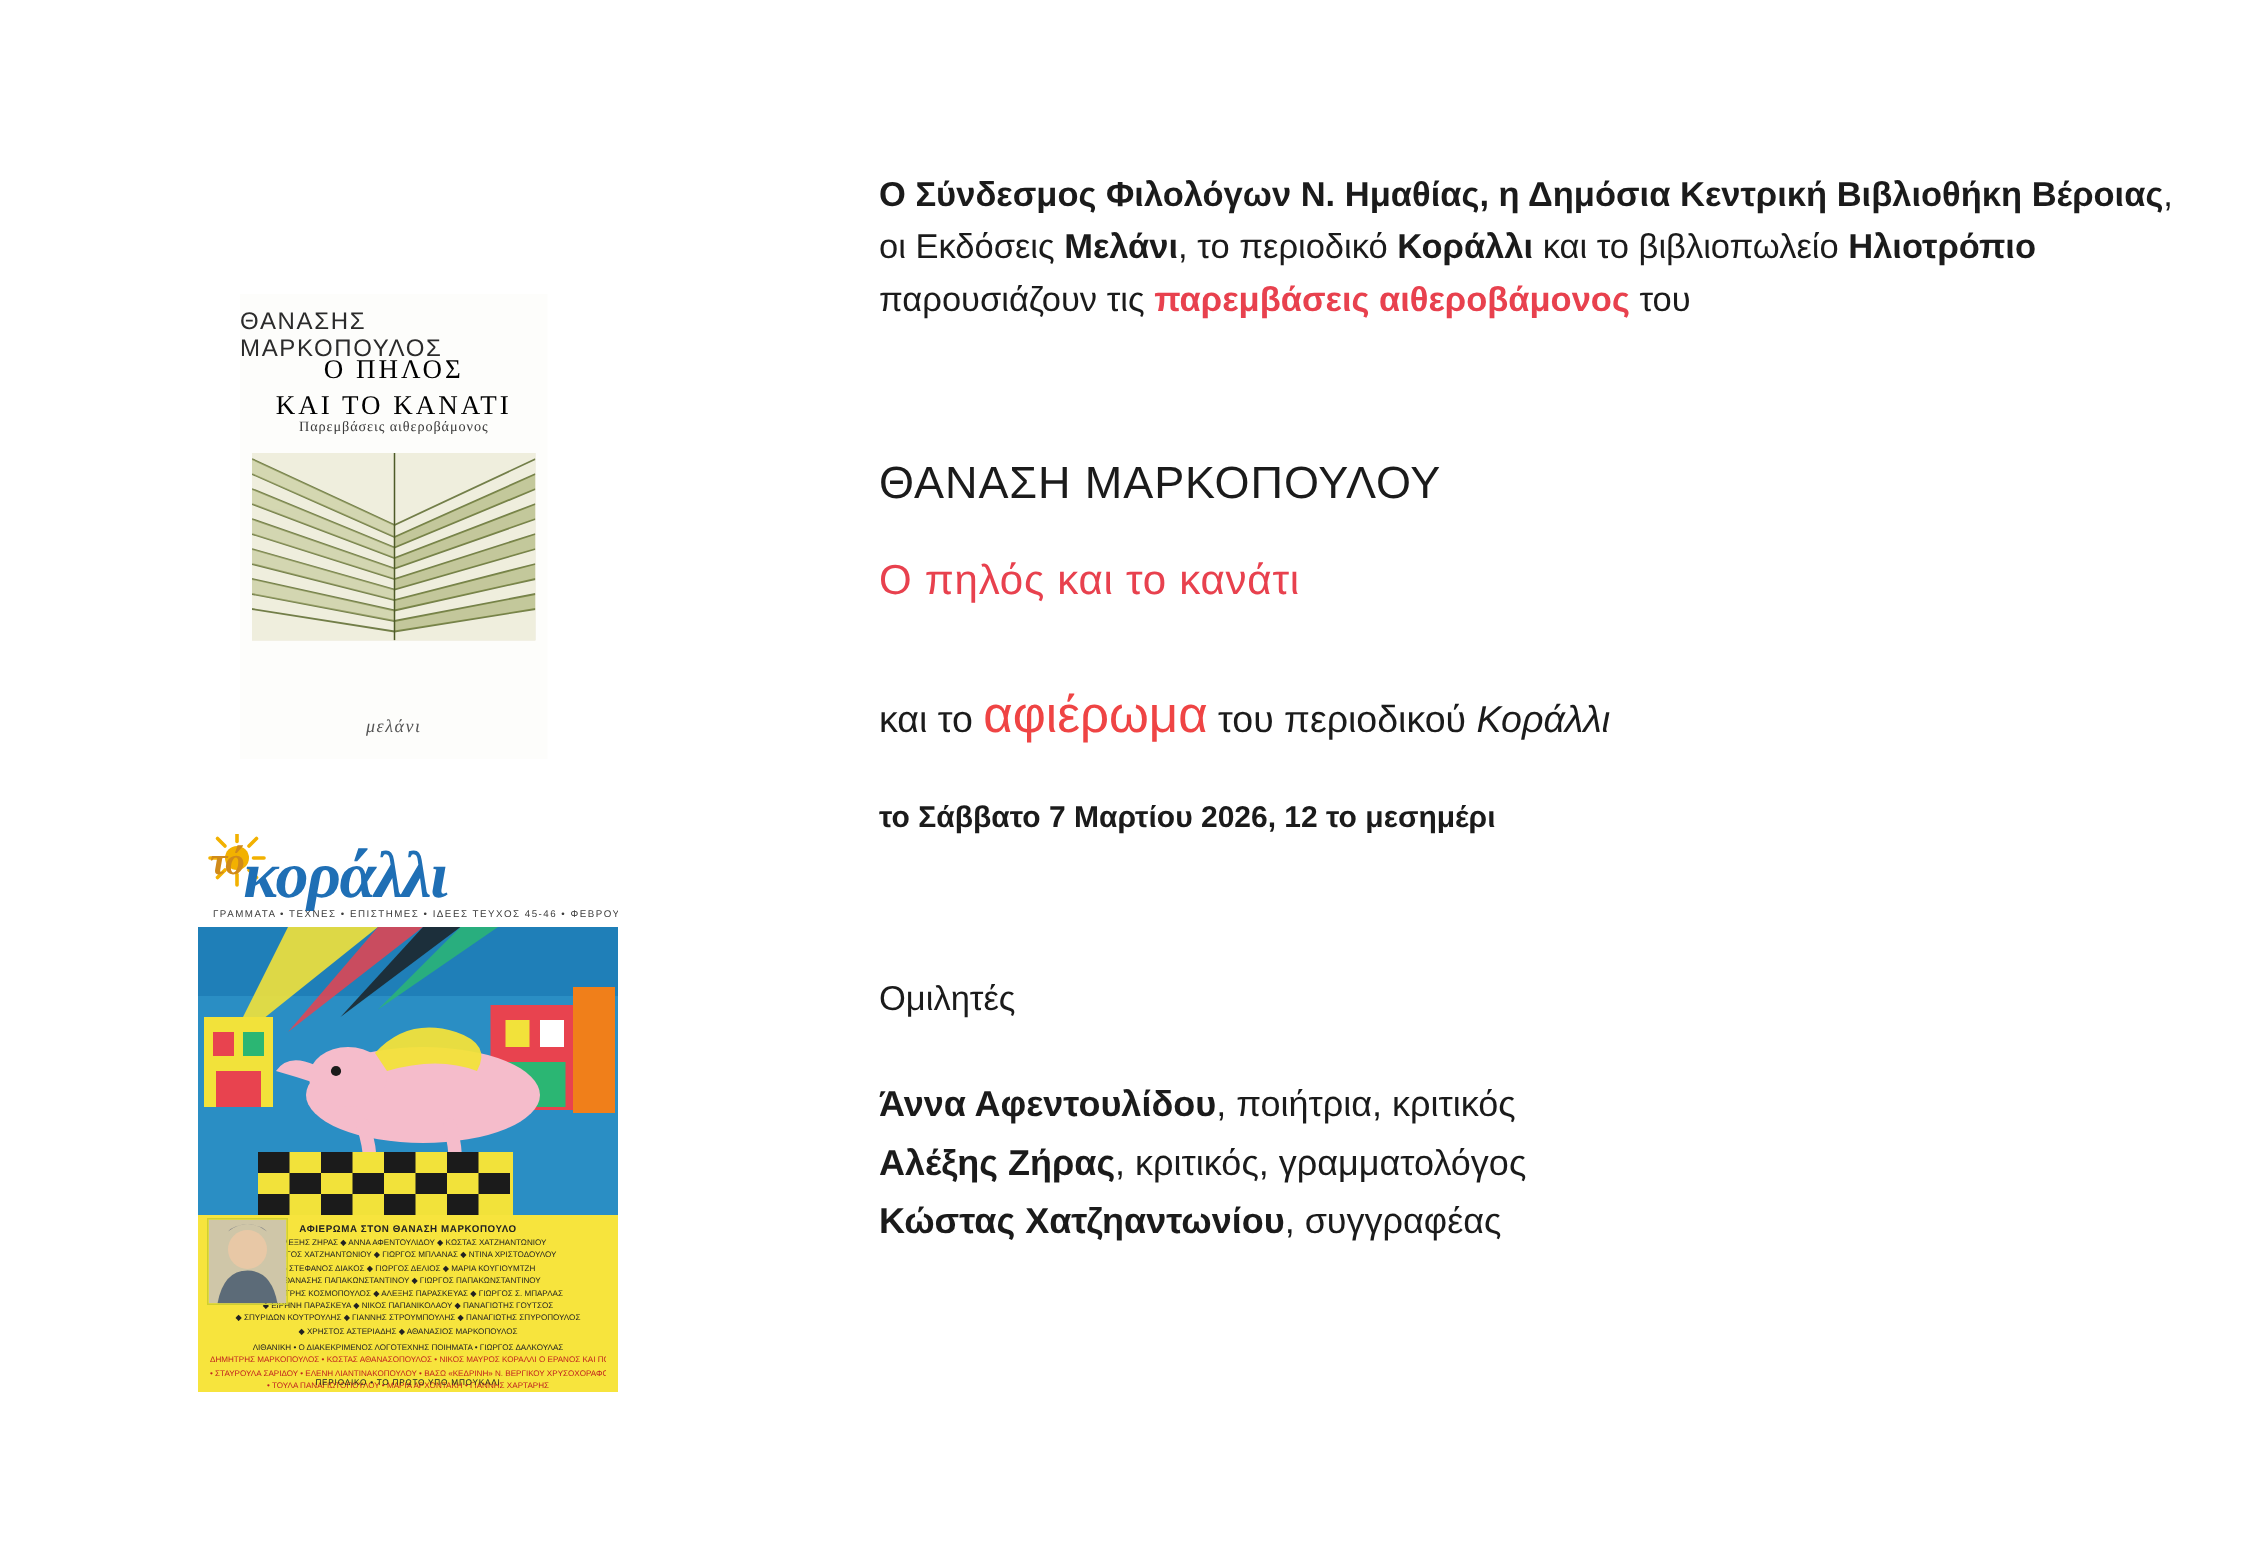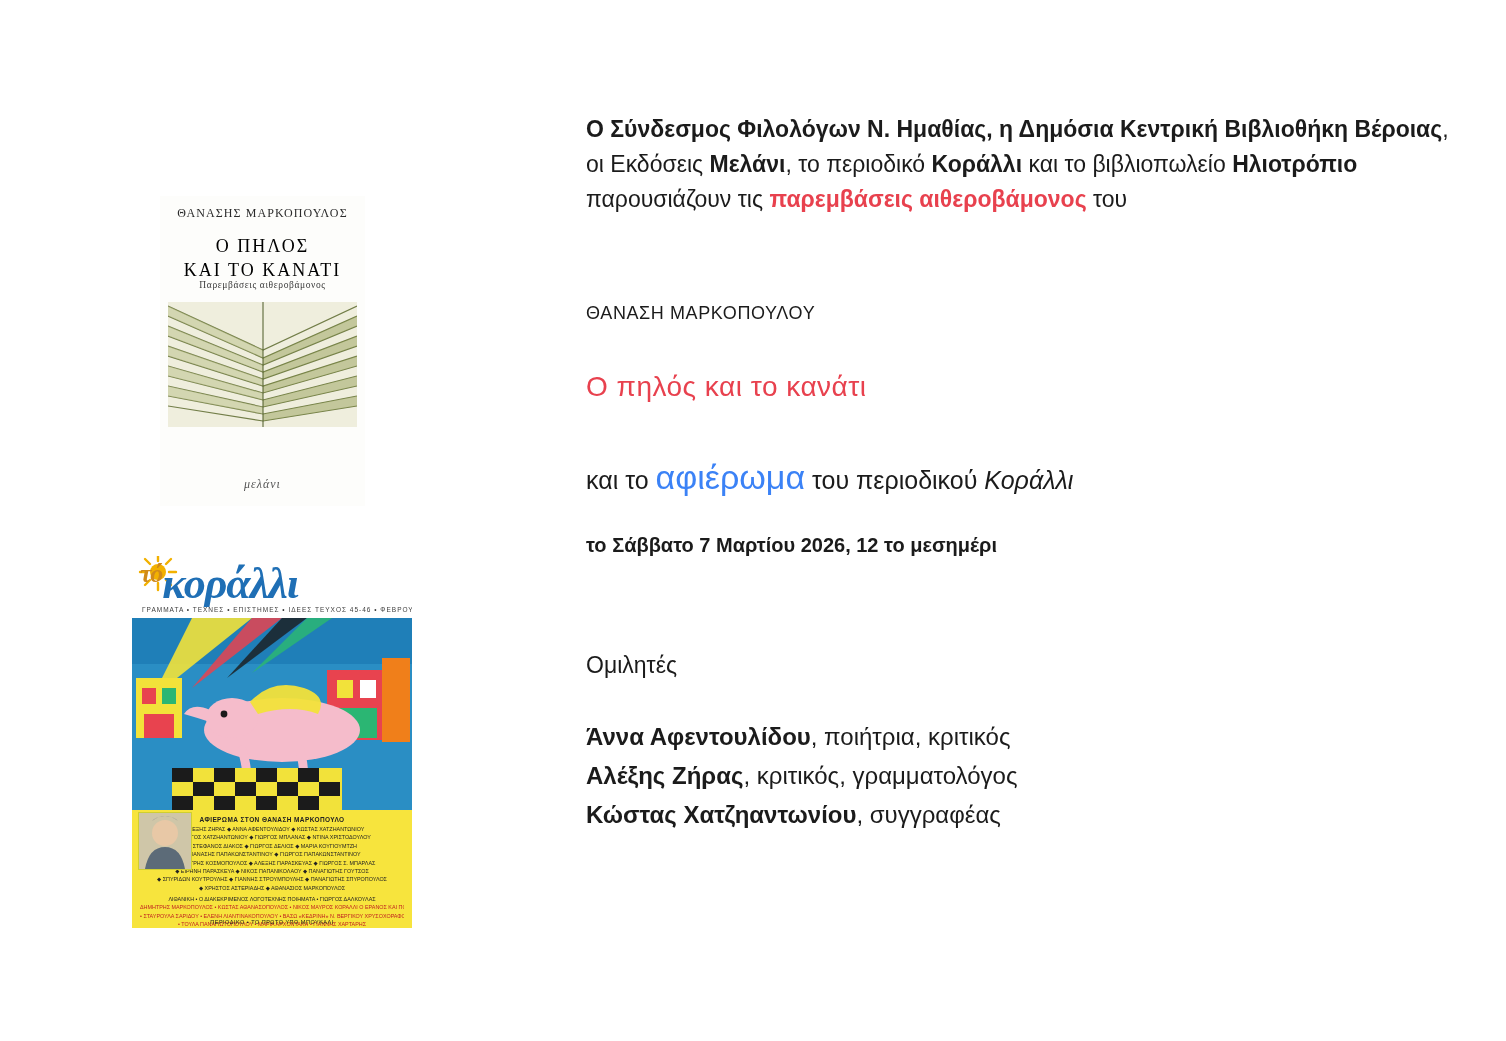--- a/index.html
+++ b/index.html
@@ -38,23 +38,22 @@
     top: 196px;
     width: 205px;
     height: 310px;
     background: #fdfdfb;
   }
   .book-author {
     position: absolute;
     top: 10px;
     left: 0;
     right: 0;
-    text-align: center;
-    font-family: Liberation Serif, serif;
-    font-size: 12px;
+    font-family: Liberation Sans, sans-serif;
+    font-size: 16px;
     letter-spacing: 1.1px;
     color: #2b2b2b;
   }
   .book-title {
     position: absolute;
     top: 38px;
     left: 0;
     right: 0;
     text-align: center;
     font-family: "Liberation Serif", serif;
@@ -229,24 +228,24 @@
   .main-title {
     font-size: 28px;
     color: #e8414e;
     font-weight: normal;
     letter-spacing: 0.5px;
     line-height: 1.2;
   }
   .afier-line { font-size: 25px; }
   .afier-word {
     font-size: 34px;
-    color: #3b82f6;
+    color: #ef4444;
   }
   .author-line {
-    font-size: 18px;
+    font-size: 30px;
     letter-spacing: 0.6px;
   }
   .when-line { font-weight: bold; font-size: 20px; line-height: 1.55; }
   .speakers-line { font-size: 24px; line-height: 1.62; }
   .moder-line { font-size: 24px; line-height: 1.55; }
 </style>
 </head>
 <body>
 
 <div class="page">

